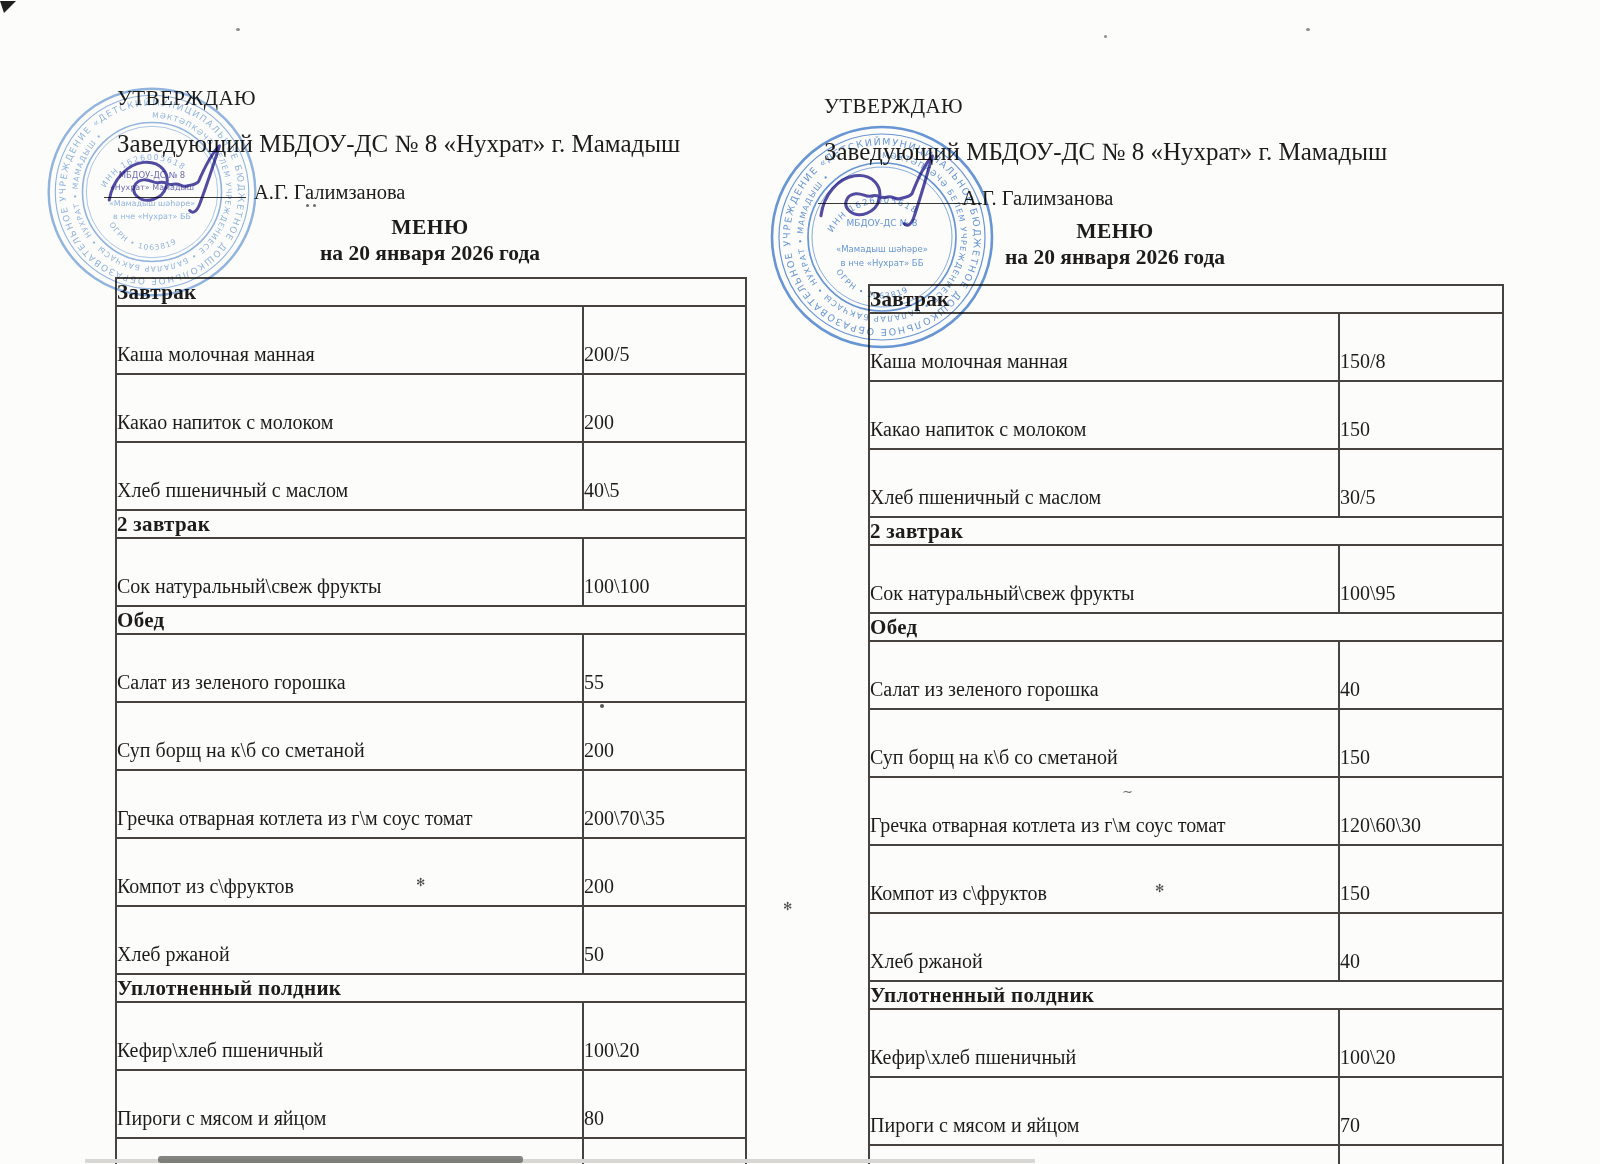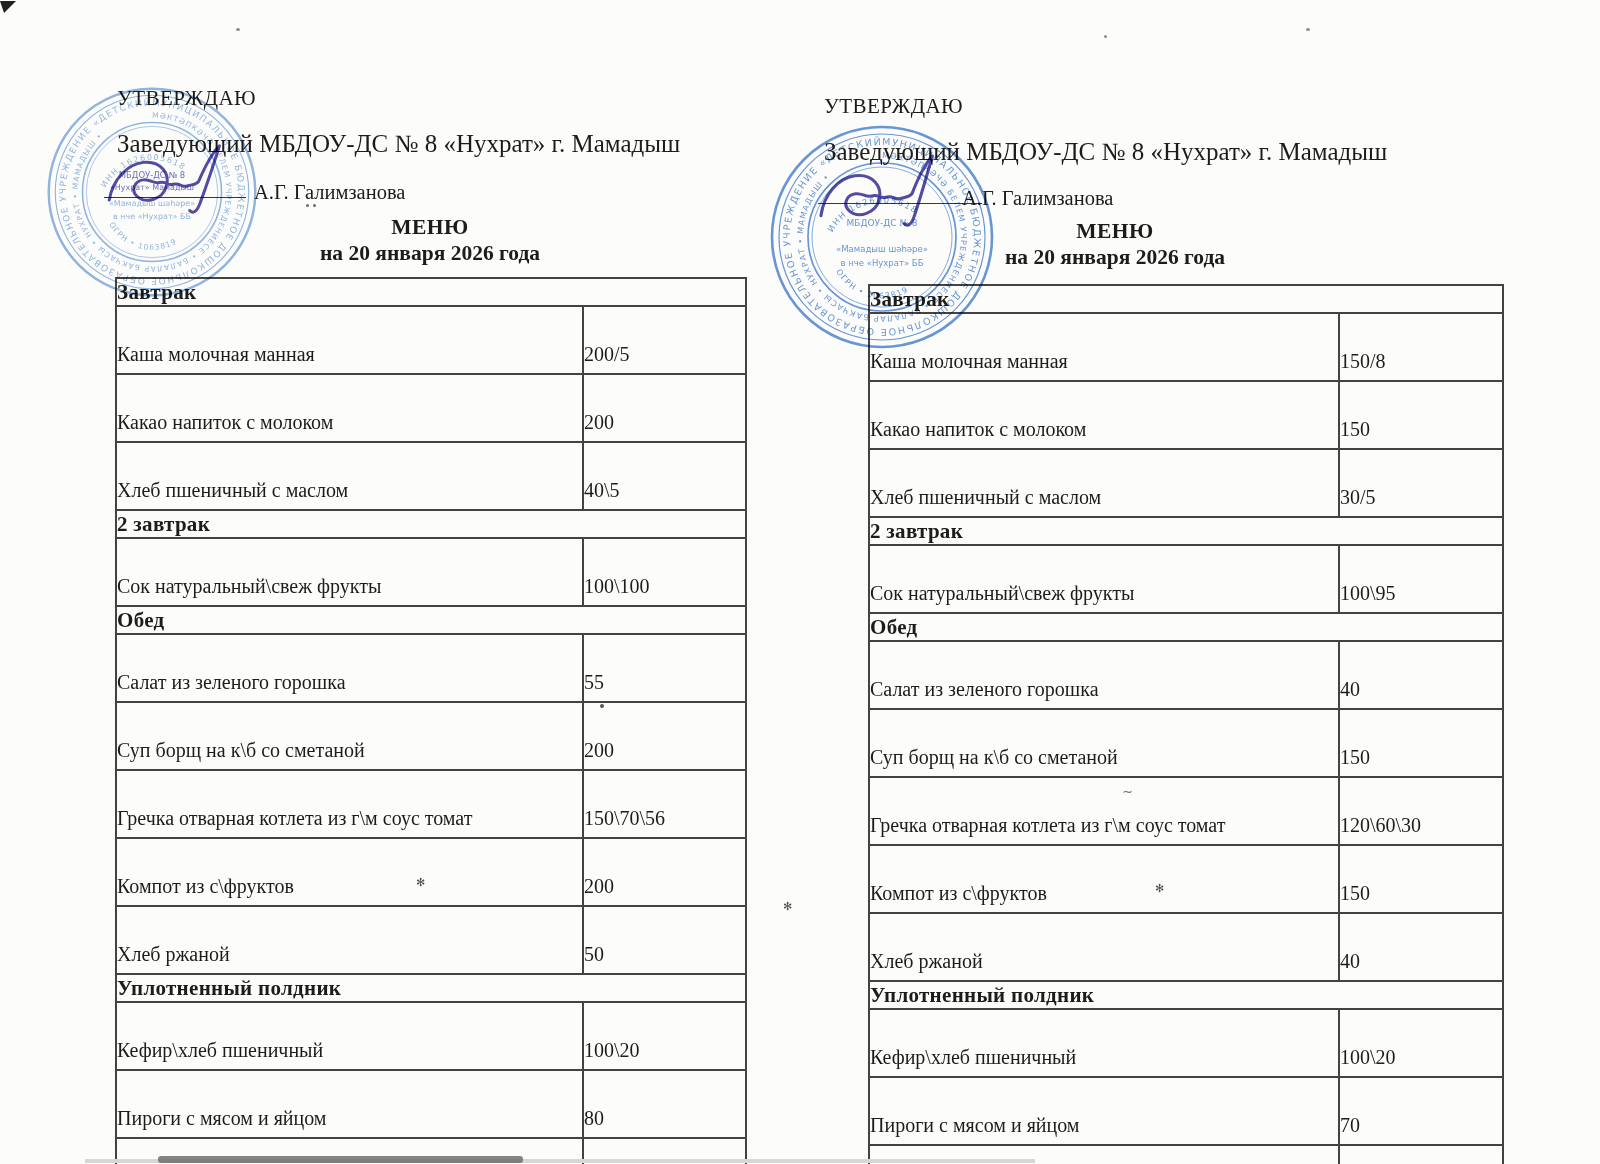--- a/index.html
+++ b/index.html
@@ -103,21 +103,21 @@
     <tr class="item">
           <td class="dish">Салат из зеленого горошка</td>
           <td class="portion">55</td>
         </tr>
     <tr class="item">
           <td class="dish">Суп борщ на к\б со сметаной</td>
           <td class="portion">200</td>
         </tr>
     <tr class="item">
           <td class="dish">Гречка отварная котлета из г\м соус томат</td>
-          <td class="portion">150\70\56</td>
+          <td class="portion">200\70\35</td>
         </tr>
     <tr class="item">
           <td class="dish">Компот из с\фруктов</td>
           <td class="portion">200</td>
         </tr>
     <tr class="item">
           <td class="dish">Хлеб ржаной</td>
           <td class="portion">50</td>
         </tr>
     <tr class="sec">

